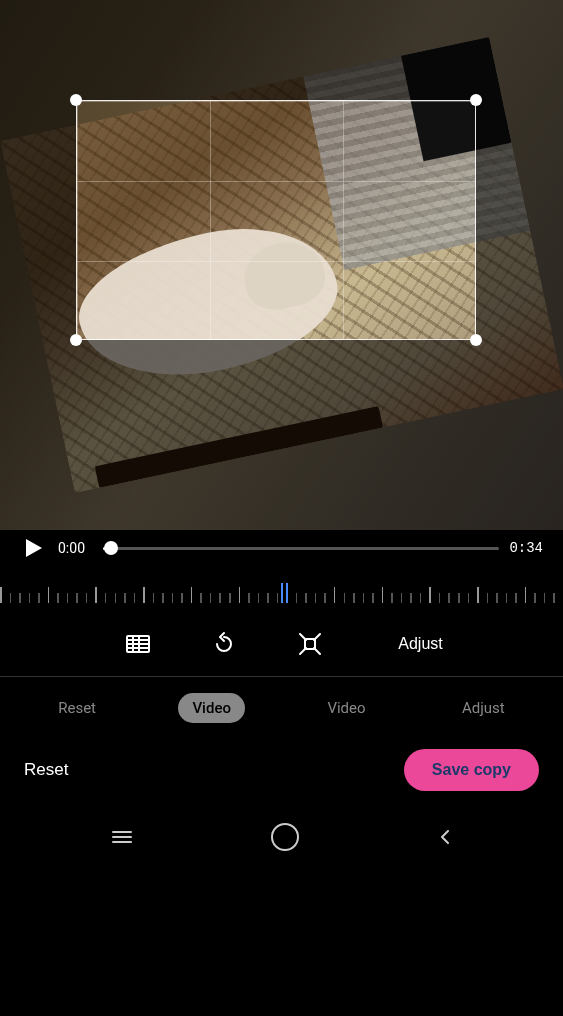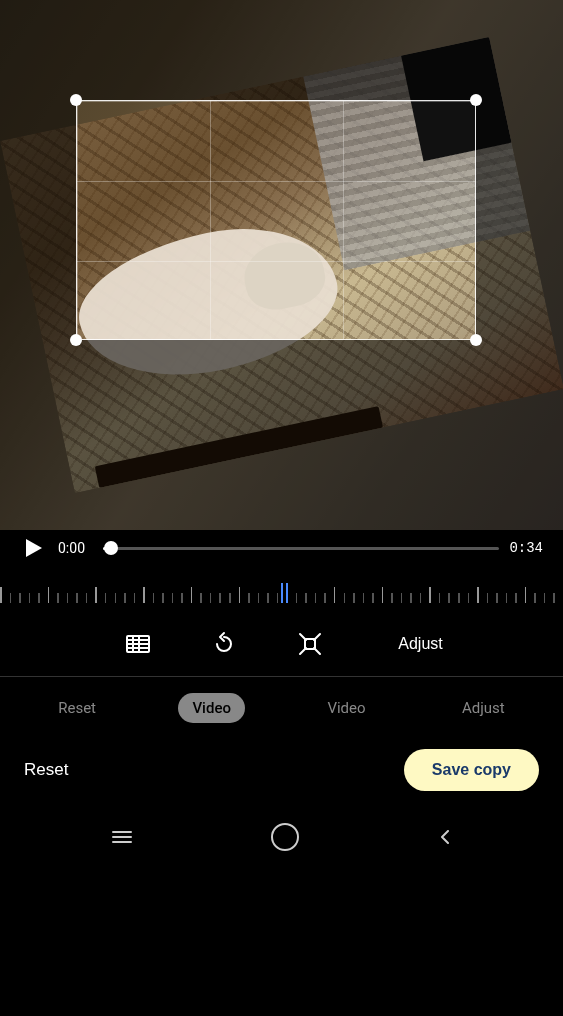--- a/index.html
+++ b/index.html
@@ -306,21 +306,21 @@
 
     .cancel-btn {
       font-size: 17px;
       color: #fff;
       background: none;
       border: none;
       cursor: pointer;
     }
 
     .save-copy-btn {
-      background: #fef9c3;
+      background: #ec4899;
       color: #1a3a6a;
       border: none;
       border-radius: 24px;
       font-size: 16px;
       font-weight: 600;
       padding: 12px 28px;
       cursor: pointer;
     }
 
     

